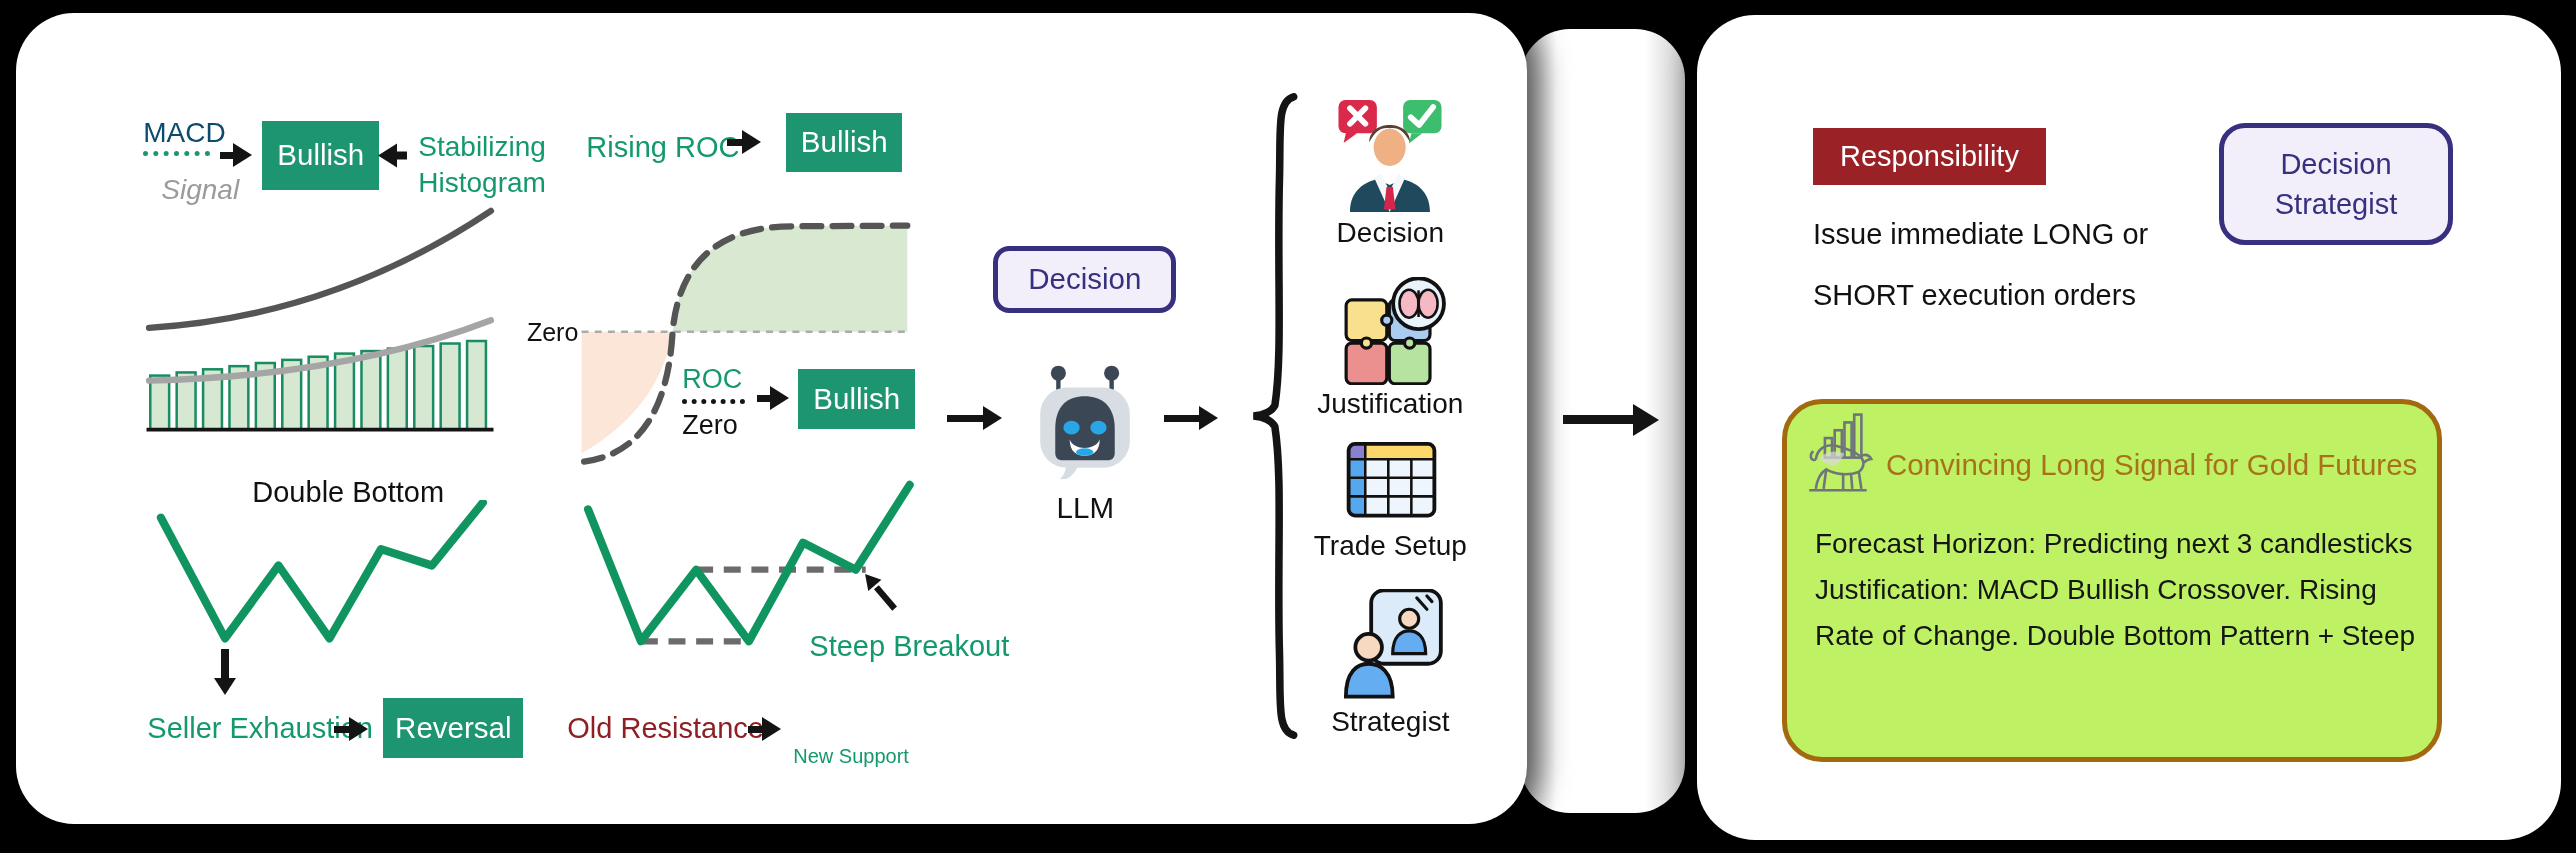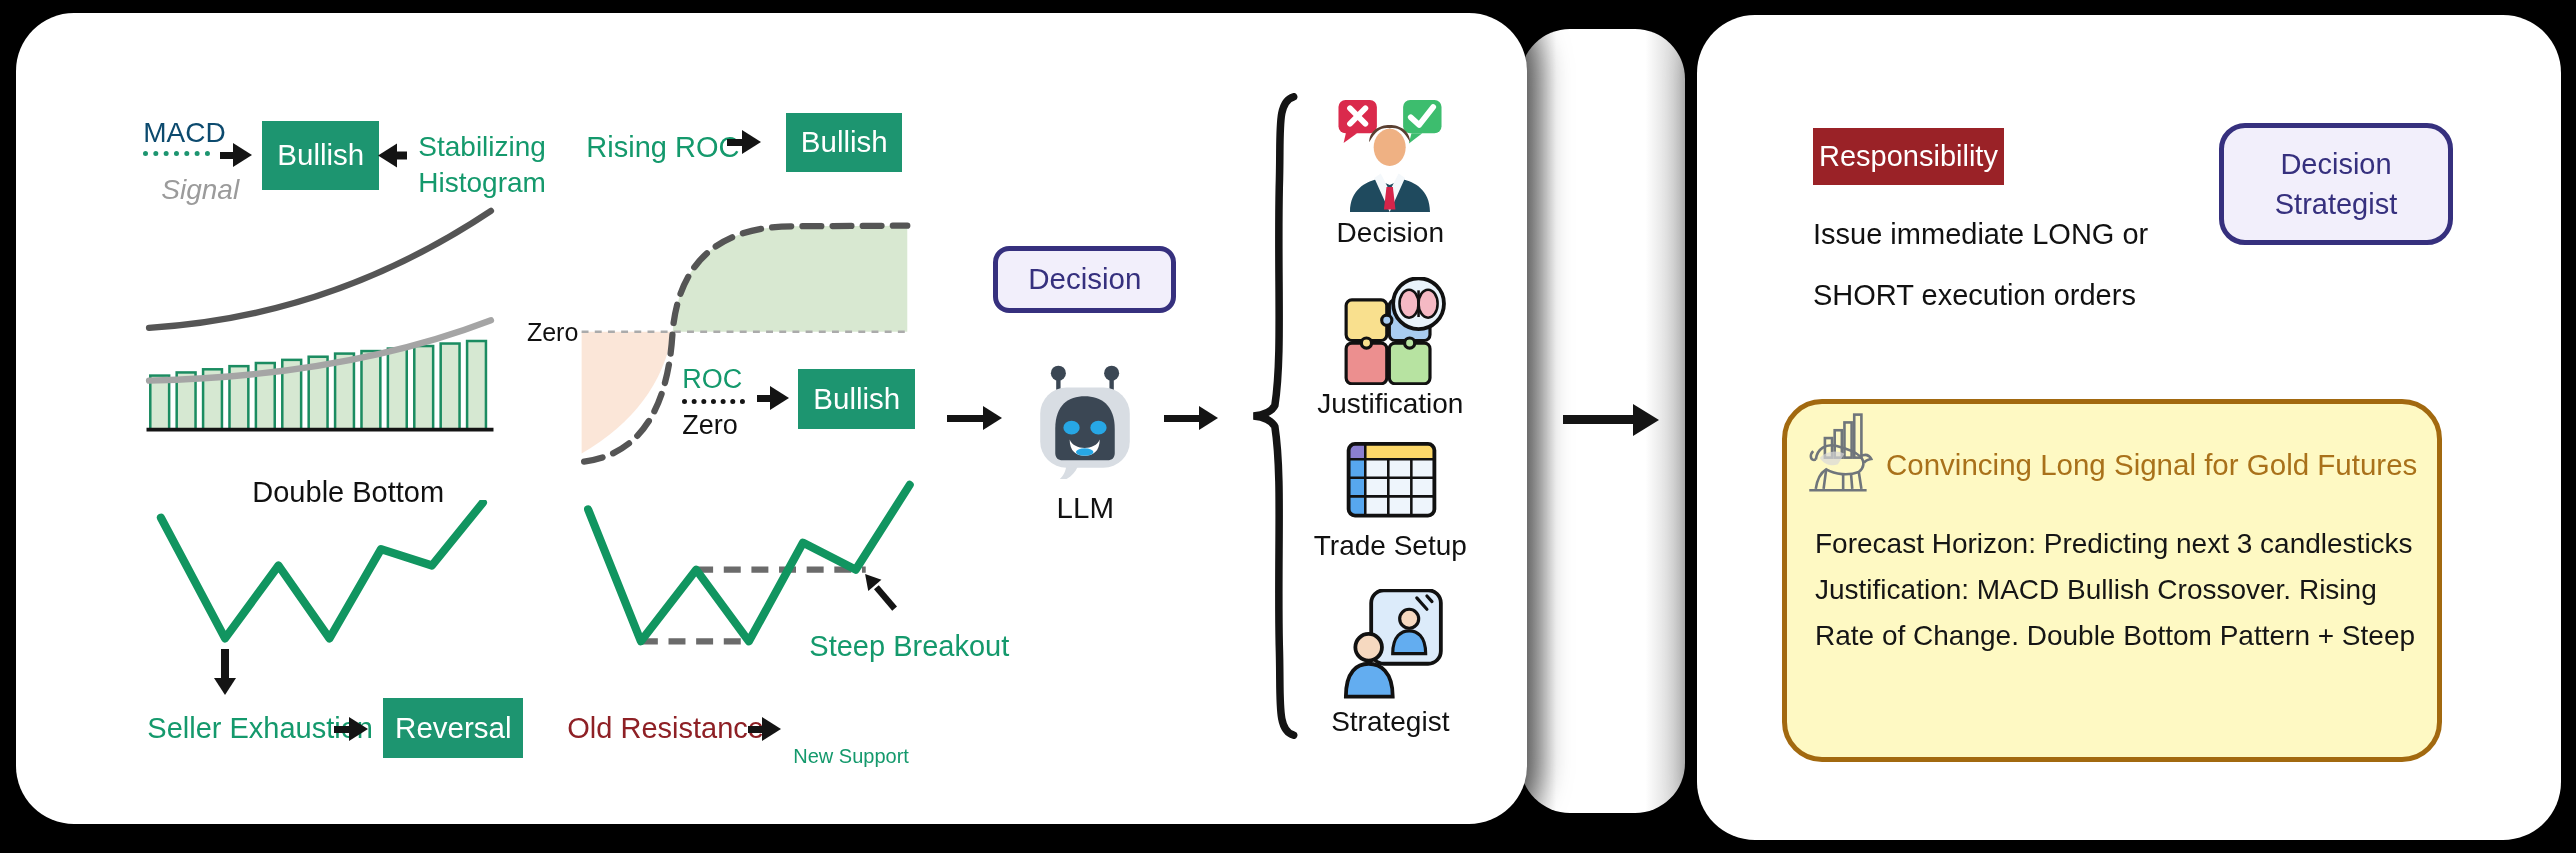--- a/index.html
+++ b/index.html
@@ -32,26 +32,26 @@
         display:flex;align-items:center;justify-content:center;font-size:29.5px;}
   .green{color:#14996c;}
   .gray{color:#9b9b9b;}
   .dgray{color:#0c4a6e;}
   .dred{color:#8e2025;}
   .dot-green{position:absolute;border-top:5.7px dotted #1d9570;}
   .dot-black{position:absolute;border-top:5.7px dotted #141414;}
   .lbl{font-size:28px;}
   .icon-label{position:absolute;width:214px;text-align:center;font-size:28px;color:#111;}
   
-  #resp-badge{position:absolute;background:#9a2227;color:#fff;font-size:29px;padding:12px 6px;}
+  #resp-badge{position:absolute;background:#9a2227;color:#fff;font-size:29px;padding:12px 27px;}
   .resp-line{font-size:29px;color:#111;line-height:61px;white-space:nowrap;}
   #role-box{position:absolute;background:#f2effb;border:5.7px solid #36307e;border-radius:26px;
             display:flex;align-items:center;justify-content:center;text-align:center;
             color:#36307e;font-size:29px;line-height:1.38;}
-  #signal-card{position:absolute;background:#fef9c3;border:5.7px solid #a2690f;border-radius:40px;}
+  #signal-card{position:absolute;background:#bef264;border:5.7px solid #a2690f;border-radius:40px;}
   #signal-title{position:absolute;left:99px;top:44px;font-size:29.5px;color:#a9711a;white-space:nowrap;}
   .sig-line{font-size:28px;color:#151515;line-height:46px;white-space:nowrap;}
 </style>
 </head>
 <body>
 
 <div class="stage">
 
   <div class="panel" id="card-sliver"></div>
 

